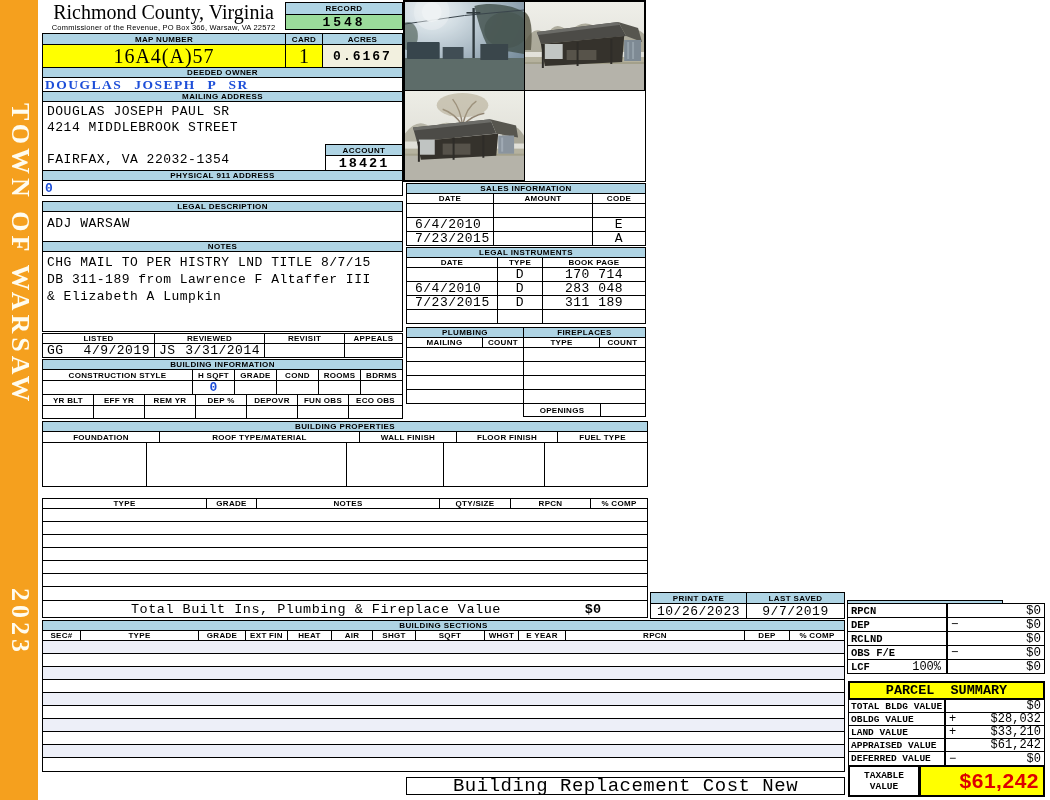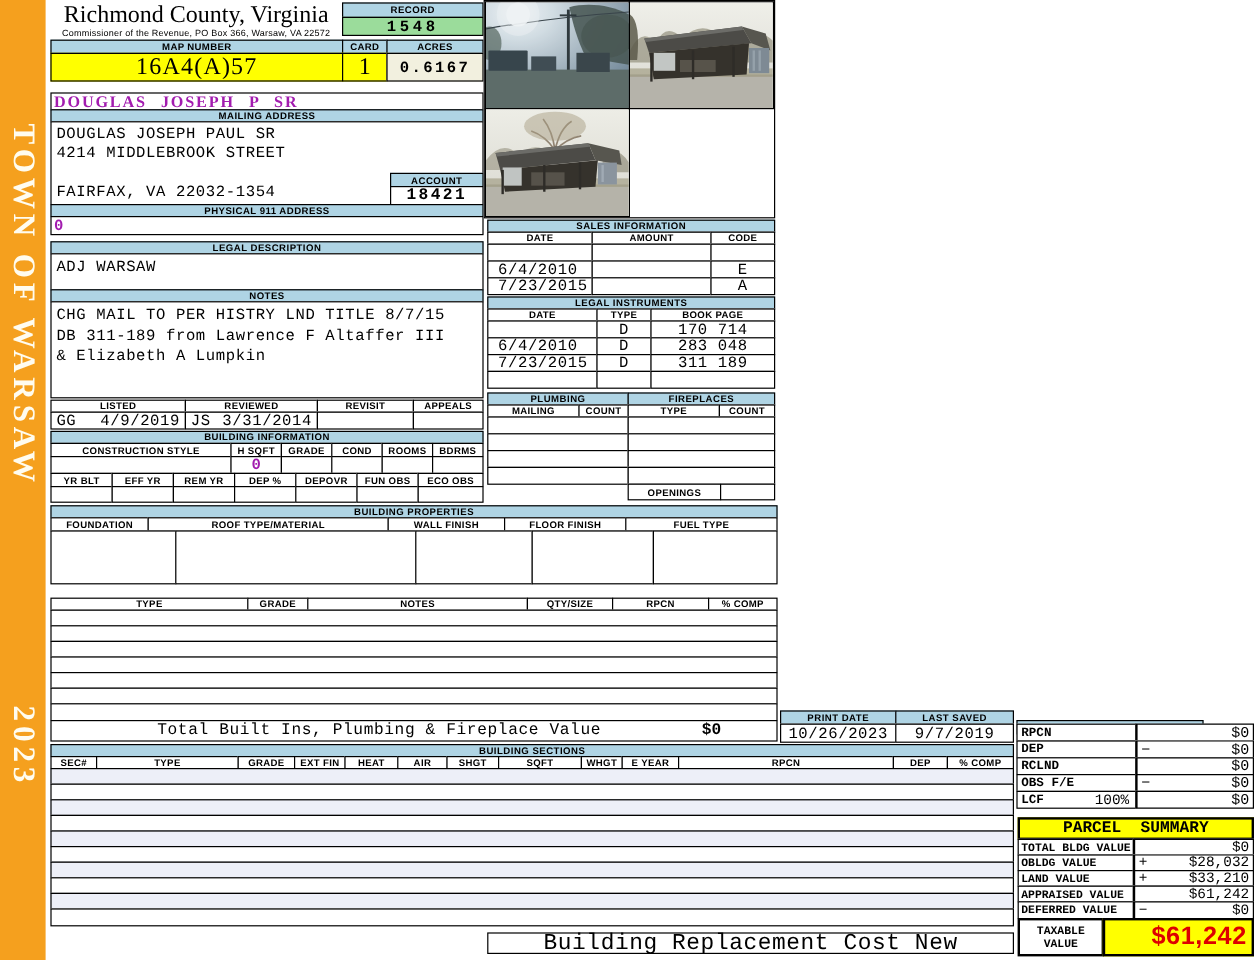--- a/index.html
+++ b/index.html
@@ -11,21 +11,21 @@
   .serif{font-family:"Liberation Serif","DejaVu Serif",serif}
   .band{position:absolute;background:#AFD4E4;border:1px solid #000;display:flex;align-items:center;justify-content:center;
         font-size:8px;font-weight:bold;letter-spacing:.4px;white-space:nowrap}
   .row{position:absolute;display:flex}
   .c{border:1px solid #000;height:100%;display:flex;align-items:center;background:#fff}
   .c+.c{margin-left:-1px}
   .hc{justify-content:center;font-size:8px;font-weight:bold;letter-spacing:.3px;white-space:nowrap}
   .bandc{background:#AFD4E4}
   .box{position:absolute;border:1px solid #000;background:#fff}
   .val{font-size:13px;letter-spacing:.5px}
-  .red{color:#a21caf}
+  .red{color:#1d4ed8}
   .ctr{justify-content:center}
   .vtext{position:absolute;left:5px;writing-mode:vertical-rl;font-family:"Liberation Serif","DejaVu Serif",serif;
          font-weight:bold;color:#FFFCEF;font-size:26px;letter-spacing:4px;white-space:nowrap}
   .s1{background:#EDEFF8}
   .s2{background:#FFFFFF}
   .bvs-label{font-family:"Liberation Mono","DejaVu Sans Mono",monospace;font-weight:bold;font-size:10.5px;padding-left:3px}
   .bvs-val{border-left:2px solid #000 !important;font-family:"Liberation Mono","DejaVu Sans Mono",monospace;font-size:12.5px}
   .ps-label{font-family:"Liberation Mono","DejaVu Sans Mono",monospace;font-weight:bold;font-size:9.5px;padding-left:2px;letter-spacing:0}
   svg{display:block}
 </style>
@@ -51,20 +51,21 @@
     <div class="c bandc hc" style="width:244px">MAP NUMBER</div>
     <div class="c bandc hc" style="width:38px">CARD</div>
     <div class="c bandc hc" style="flex:1">ACRES</div>
   </div>
   <div class="row" style="left:42px;top:44px;width:361px;height:24px">
     <div class="c ctr serif" style="width:244px;background:#FFFF00;font-size:20px;letter-spacing:1px">16A4(A)57</div>
     <div class="c ctr serif" style="width:38px;background:#FFFF00;font-size:20px">1</div>
     <div class="c ctr mono" style="flex:1;background:#F2F0DF;font-weight:bold;font-size:13px;letter-spacing:2px">0.6167</div>
   </div>
 
+  <div class="band" style="left:42px;top:67px;width:361px;height:11px">DEEDED OWNER</div>
   <div class="box" style="left:42px;top:77px;width:361px;height:15px;display:flex;align-items:center">
     <span class="serif red" style="font-weight:bold;font-size:13.5px;letter-spacing:1.5px;word-spacing:7px;padding-left:2px">DOUGLAS JOSEPH P SR</span>
   </div>
 
   <div class="band" style="left:42px;top:91px;width:361px;height:11px">MAILING ADDRESS</div>
   <div class="box" style="left:42px;top:101px;width:361px;height:70px;padding:2px 0 0 4px">
     <div class="mono val" style="line-height:16px">DOUGLAS JOSEPH PAUL SR</div>
     <div class="mono val" style="line-height:16px">4214 MIDDLEBROOK STREET</div>
     <div class="mono val" style="line-height:16px;min-height:16px"></div>
     <div class="mono val" style="line-height:16px">FAIRFAX, VA 22032-1354</div>
@@ -298,21 +299,21 @@
   </div>
   <div class="row" style="left:406px;top:389px;width:240px;height:15px">
     <div class="c" style="width:118px"></div>
     <div class="c" style="flex:1"></div>
   </div>
   <div class="box" style="left:523px;top:403px;width:78px;height:14px;display:flex;align-items:center;justify-content:center;font-size:8px;font-weight:bold;letter-spacing:.3px">OPENINGS</div>
   <div class="box" style="left:600px;top:403px;width:46px;height:14px"></div>
 
   <div class="band" style="left:42px;top:421px;width:606px;height:11px">BUILDING PROPERTIES</div>
   <div class="row" style="left:42px;top:431px;width:606px;height:12px">
-    <div class="c hc" style="width:82px">FOUNDATION</div>
+    <div class="c hc" style="width:118px">FOUNDATION</div>
     <div class="c hc" style="width:201px">ROOF TYPE/MATERIAL</div>
     <div class="c hc" style="width:98px">WALL FINISH</div>
     <div class="c hc" style="width:102px">FLOOR FINISH</div>
     <div class="c hc" style="flex:1">FUEL TYPE</div>
   </div>
   <div class="row" style="left:42px;top:442px;width:606px;height:45px">
     <div class="c" style="width:105px"></div>
     <div class="c" style="width:201px"></div>
     <div class="c" style="width:98px"></div>
     <div class="c" style="width:102px"></div>

